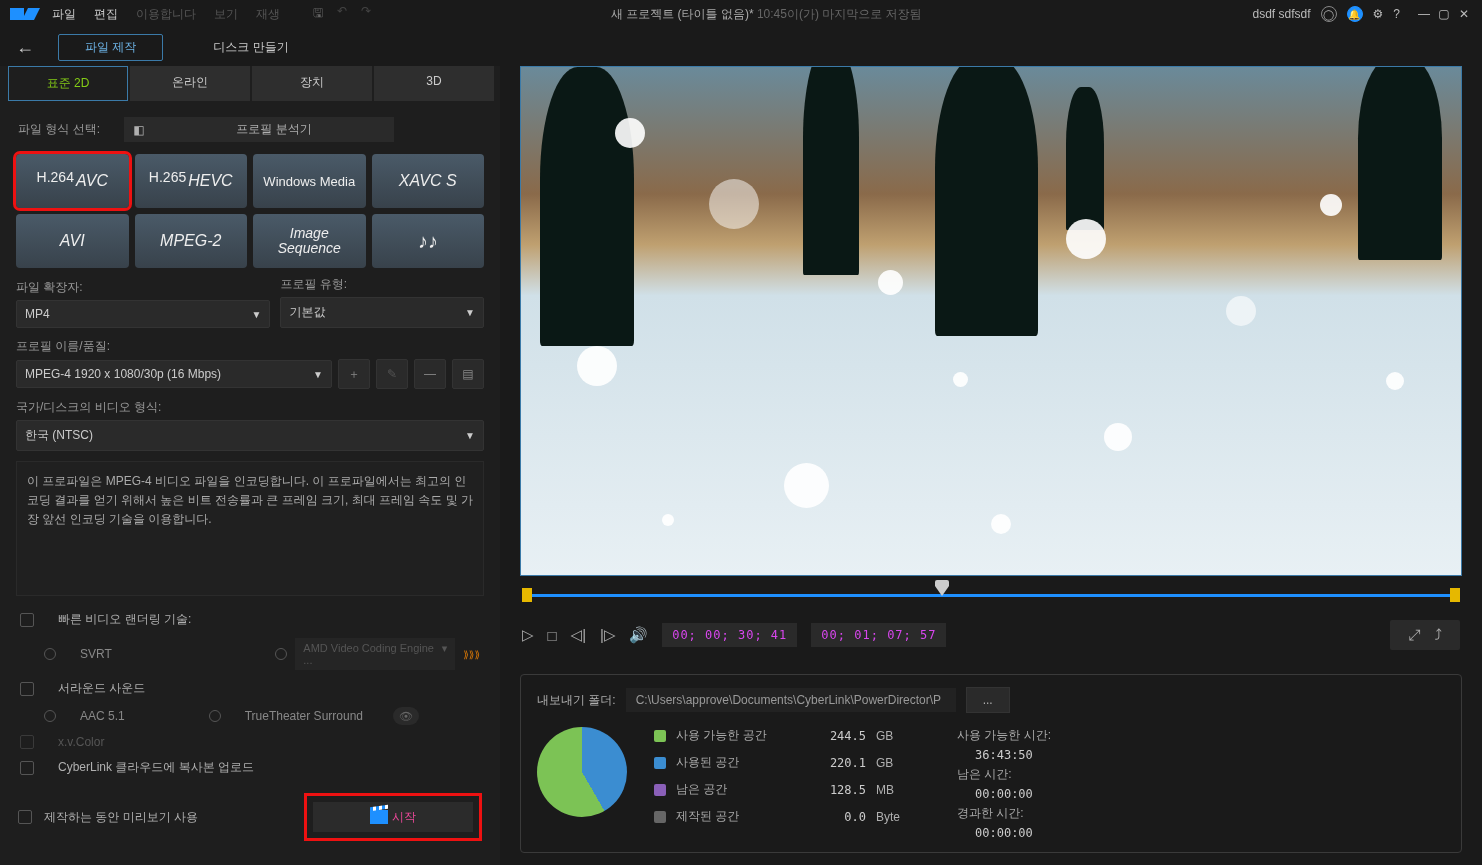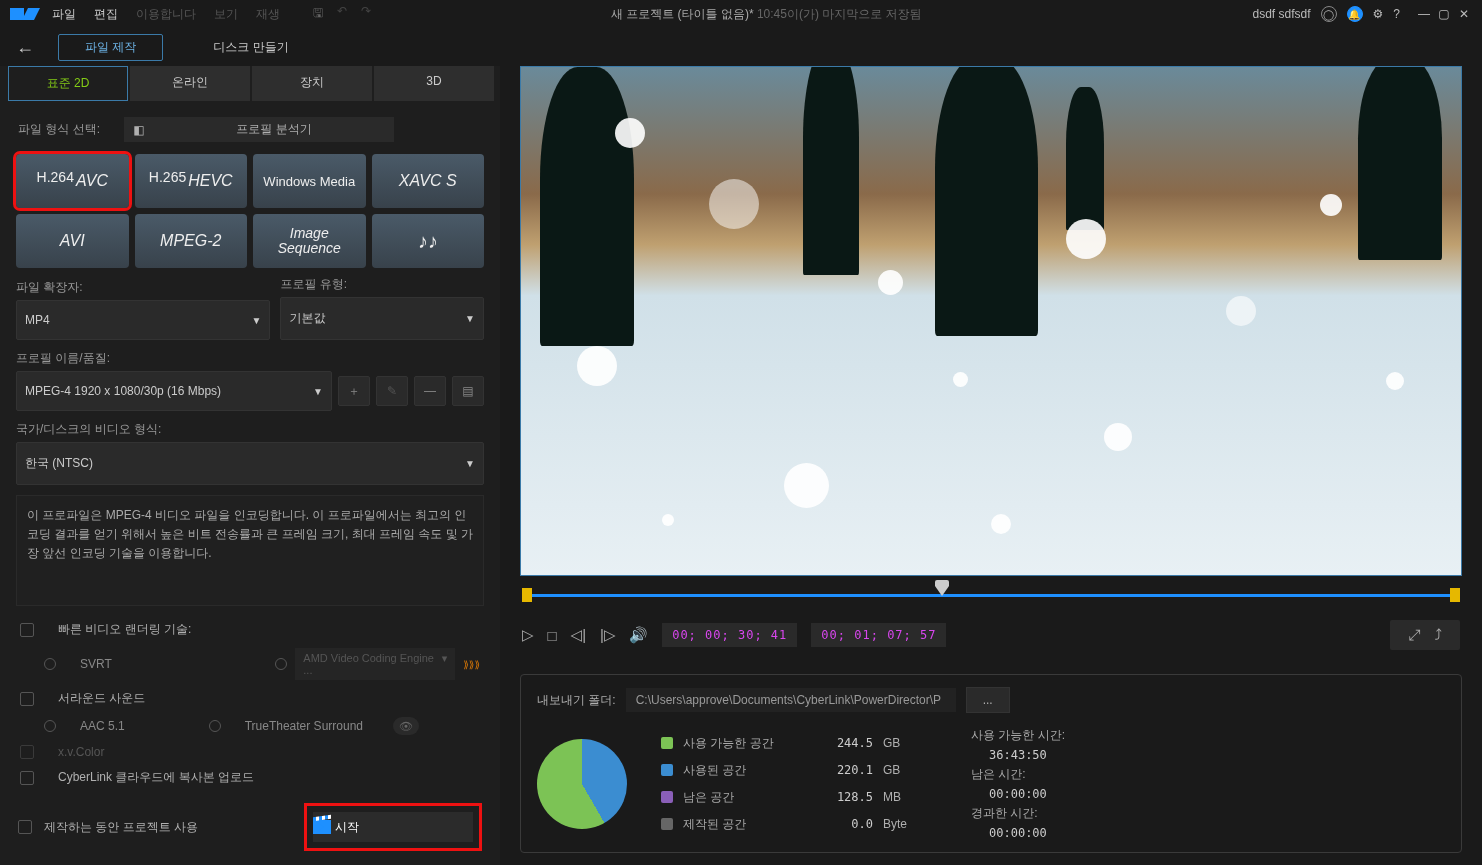--- a/index.html
+++ b/index.html
@@ -64,21 +64,21 @@
   color:#eee; font-style:italic; font-size:16px;
   position:relative;
 }
 .fmt-btn.selected { outline: 3px solid #e11; }
 .fmt-btn .sup { font-size:14px; font-style:normal; position:relative; top:-4px; margin-right:2px; }
 
 .form-row { display:flex; gap: 10px; padding: 0 8px; align-items:flex-end; }
 .form-col { flex:1; }
 .label { color:#999; font-size:12px; margin-bottom:4px; display:block; }
 .select {
-  background:#2a2a2a; border:1px solid #333; color:#ccc; padding: 12px 8px;
+  background:#2a2a2a; border:1px solid #333; color:#ccc; padding: 6px 8px;
   display:flex; justify-content:space-between; align-items:center;
   border-radius:2px;
 }
 .select .chev { font-size:10px; }
 .profile-row { display:flex; gap:6px; padding: 0 8px; align-items:center; }
 .profile-row .select { flex:1; }
 .icon-btn { width:32px; height:30px; background:#2a2a2a; border:1px solid #333; display:flex; align-items:center; justify-content:center; color:#888; border-radius:2px; }
 
 .desc-box { margin: 10px 8px; background:#202020; border:1px solid #2a2a2a; padding:10px; color:#aaa; line-height:1.6; height:135px; }
 
@@ -88,21 +88,21 @@
 .radio { width:12px; height:12px; border:1px solid #555; border-radius:50%; flex:none; margin-left: 24px; }
 .check-row .sub { color:#888; }
 .check-row.disabled { color:#555; }
 .check-row .engine-area { display:flex; align-items:center; gap:8px; margin-left:auto; }
 .engine-select { background:#252525; color:#555; padding:4px 8px; width:160px; display:flex; justify-content:space-between; font-size:11px; }
 .tv-badge { font-size:10px; }
 .eye-icon { width:26px; height:18px; background:#2a2a2a; border-radius:10px; display:flex; align-items:center; justify-content:center; color:#666; font-size:11px; margin-left:6px; }
 
 .bottom-row { display:flex; align-items:center; gap:12px; padding: 12px 10px 14px 10px; }
 .start-outline { border:3px solid #e11; padding:6px; margin-left:auto; }
-.start-btn { width:160px; height:30px; background:#2b2b2b; display:flex; align-items:center; gap:4px; color:#ffffff; }
+.start-btn { width:160px; height:30px; background:#2b2b2b; display:flex; align-items:center; justify-content:center; gap:4px; color:#ec4899; }
 .start-btn .clap { width:18px; height:14px; background:#1e90ff; position:relative; }
 .start-btn .clap::before { content:''; position:absolute; top:-4px; left:0; width:18px; height:4px; background:repeating-linear-gradient(90deg,#1e90ff 0 3px,#fff 3px 6px); transform:skewY(-8deg); }
 .start-btn .play-tri { width:0; height:0; border-top:4px solid transparent; border-bottom:4px solid transparent; border-left:6px solid #1e90ff; position:absolute; left:5px; top:3px; }
 
 .preview {
   flex:none;
   height: 510px;
   border:1px solid #3b7aa8;
   background: linear-gradient(to bottom, #6a8a9a 0%, #8a6a4a 25%, #bfa070 35%, #d0e0e8 45%, #e8f0f4 100%);
   position:relative;
@@ -120,21 +120,21 @@
 .controls { display:flex; align-items:center; gap:14px; margin: 18px 2px; }
 .ctrl-icon { color:#aaa; font-size:15px; }
 .tc { background:#2a2a2a; padding:5px 10px; font-family:monospace; color:#d946ef; letter-spacing:1px; }
 .right-ctrls { margin-left:auto; display:flex; gap:14px; background:#2a2a2a; padding: 6px 18px; border-radius:2px; }
 
 .export-section { border:1px solid #3a3a3a; border-radius:4px; margin-top:6px; padding: 12px 16px; }
 .folder-row { display:flex; align-items:center; gap:10px; margin-bottom:14px; }
 .folder-row .path { background:#222; padding:5px 10px; width:330px; color:#999; white-space:nowrap; overflow:hidden; }
 .dots-btn { background:#2a2a2a; border:1px solid #333; padding:5px 16px; }
 
-.stats-area { display:flex; gap:34px;align-items:center; }
+.stats-area { display:flex; gap:27px; }
 .pie {
   width:90px; height:90px; border-radius:50%; flex:none;
   background: conic-gradient(#3b8dd1 0deg 150deg, #7cc355 150deg 360deg);
 }
 .legend { display:flex; flex-direction:column; gap:10px; font-size:12px; }
 .legend-row { display:flex; align-items:center; gap:10px; }
 .legend-row .sw { width:12px; height:12px; border-radius:2px; }
 .legend-row .lab { width:100px; color:#aaa; }
 .legend-row .val { width:80px; text-align:right; color:#ccc; font-family:monospace; }
 .time-stats { display:flex; flex-direction:column; gap:4px; margin-left:30px; }
@@ -308,21 +308,21 @@
         <span>x.v.Color</span>
       </div>
       <div class="check-row">
         <span class="chk"></span>
         <span>CyberLink 클라우드에 복사본 업로드</span>
       </div>
     </div>
 
     <div class="bottom-row">
       <span class="chk"></span>
-      <span>제작하는 동안 프로젝트 사용</span>
+      <span>제작하는 동안 미리보기 사용</span>
       <div class="start-outline">
         <div class="start-btn">
           <span class="clap">
               <span class="play-tri"></span>
             </span>
           <span>시작</span>
         </div>
       </div>
     </div>
   </div>

